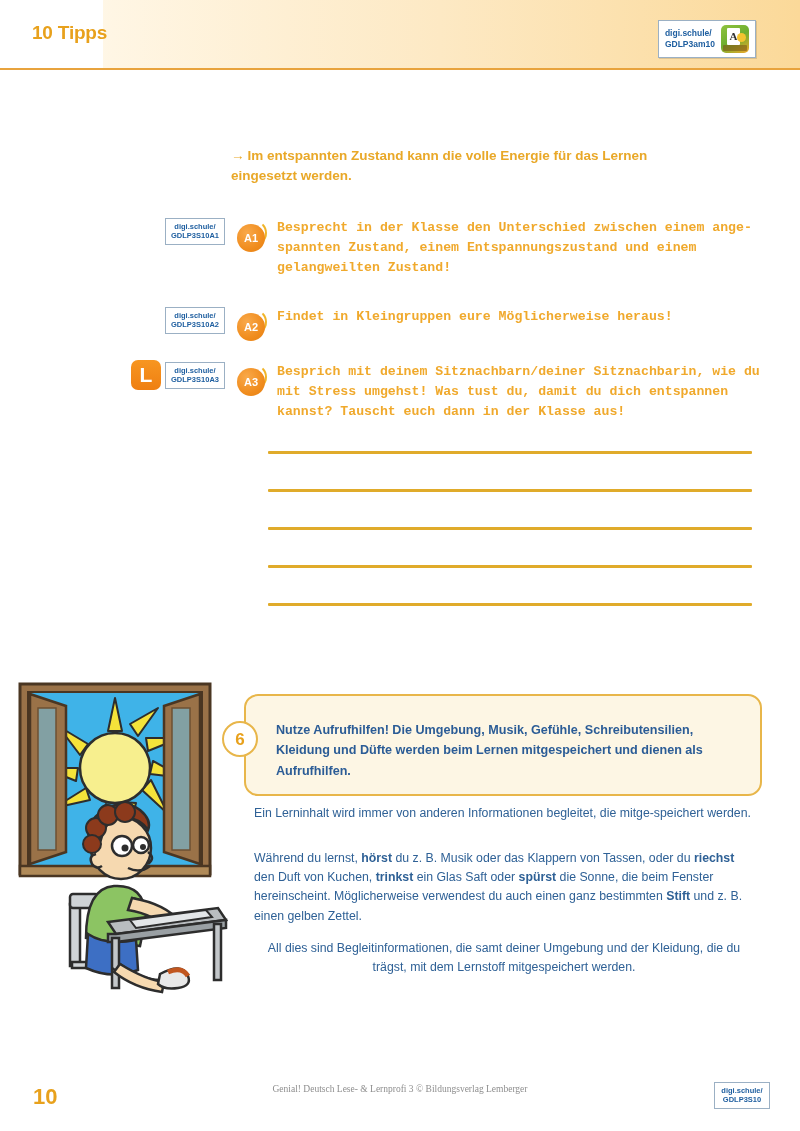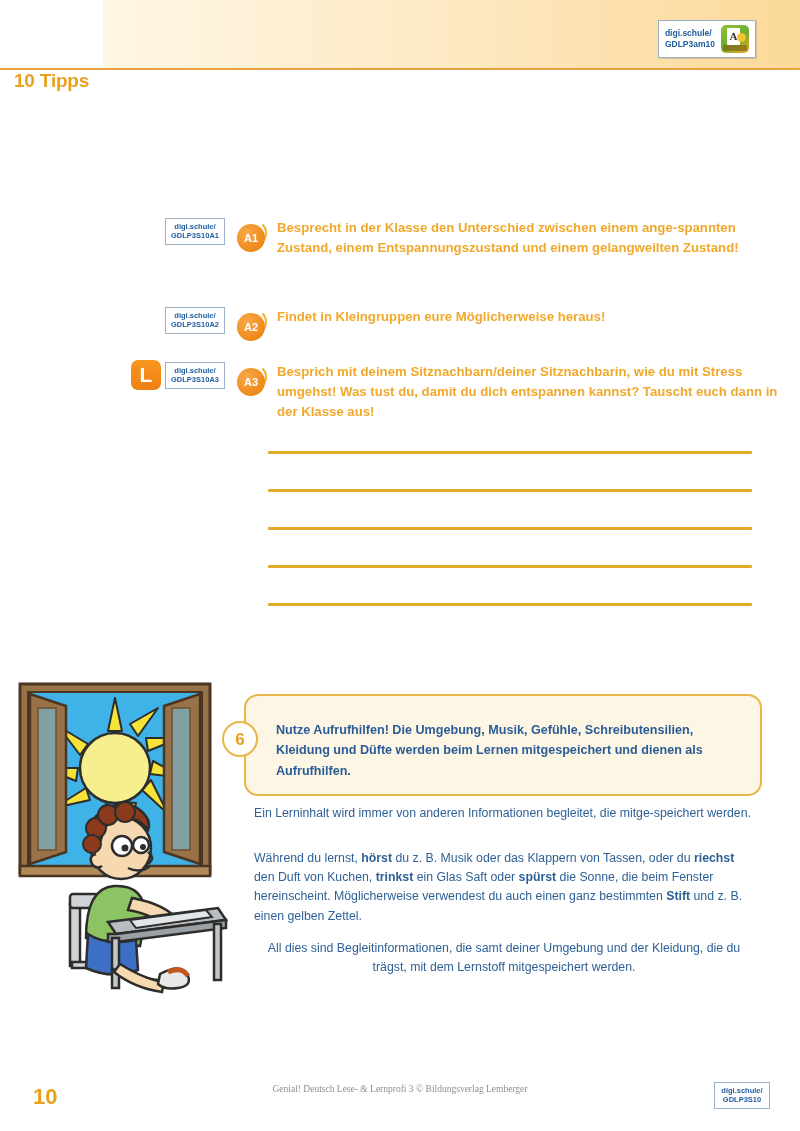--- a/index.html
+++ b/index.html
@@ -18,24 +18,23 @@
   }
   .header-rule {
     position: absolute; left: 0; top: 68px; width: 800px; height: 2px;
     background: #e8a33d;
   }
   .header-tab {
     position: absolute; left: 0; top: 0; width: 103px; height: 68px;
     background: #ffffff;
   }
   .header-title {
-    position: absolute; left: 14px; top: 22px;
+    position: absolute; left: 32px; top: 22px;
     font-size: 19px; font-weight: bold; color: #e8a11c;
     letter-spacing: -0.2px;
-    margin-top: 48px;
   }
 
   
   .digi-badge {
     border: 1px solid #9bb0c4;
     background: #ffffff;
     color: #1f5fa0;
     font-size: 7.5px; font-weight: bold; line-height: 1.25;
     text-align: center;
     padding: 3px 4px 3px 4px;
@@ -103,21 +102,21 @@
     color: #ffffff; font-size: 11px; font-weight: bold;
     line-height: 28px; text-align: center;
   }
   .ex-badge .arc {
     position: absolute; left: 4px; top: 4px; width: 26px; height: 26px;
     border: 2px solid #f0b429; border-radius: 50%;
     border-left-color: transparent; border-top-color: transparent;
   }
   .ex-text {
     position: absolute; left: 112px; top: 2px; width: 508px;
-    color: #f0a92c; font-size: 13.2px; font-weight: bold; line-height: 1.52;
+    color: #f0a92c; font-size: 13.2px; font-weight: bold; line-height: 1.52; font-family: Liberation Mono, monospace;
   }
 
   
   .lines { position: absolute; left: 268px; top: 451px; width: 484px; }
   .wline {
     height: 3px; background: #e0ab2a; margin-bottom: 35px; border-radius: 1px;
   }
 
   
   .tipwrap { position: absolute; left: 222px; top: 694px; width: 540px; }
@@ -173,20 +172,23 @@
 GDLP3am10</div>
       <div class="app-tile">
         <div class="card">A</div>
         <div class="dot"></div>
         <div class="band"></div>
       </div>
     </div>
   </div>
   <div class="header-rule"></div>
 
+  <div class="intro">
+    <span class="arrow">→</span><span>Im entspannten Zustand kann die volle Energie für das Lernen eingesetzt werden.</span>
+  </div>
 
   <div class="ex" style="left:165px; top:216px; width:600px;">
     <div class="digi-badge ex-code">digi.schule/
 GDLP3S10A1</div>
     <div class="ex-badge">
       <div class="arc"></div>
       <div class="circ">A1</div>
     </div>
     <div class="ex-text">Besprecht in der Klasse den Unterschied zwischen einem ange-spannten Zustand, einem Entspannungszustand und einem gelangweilten Zustand!</div>
   </div>

